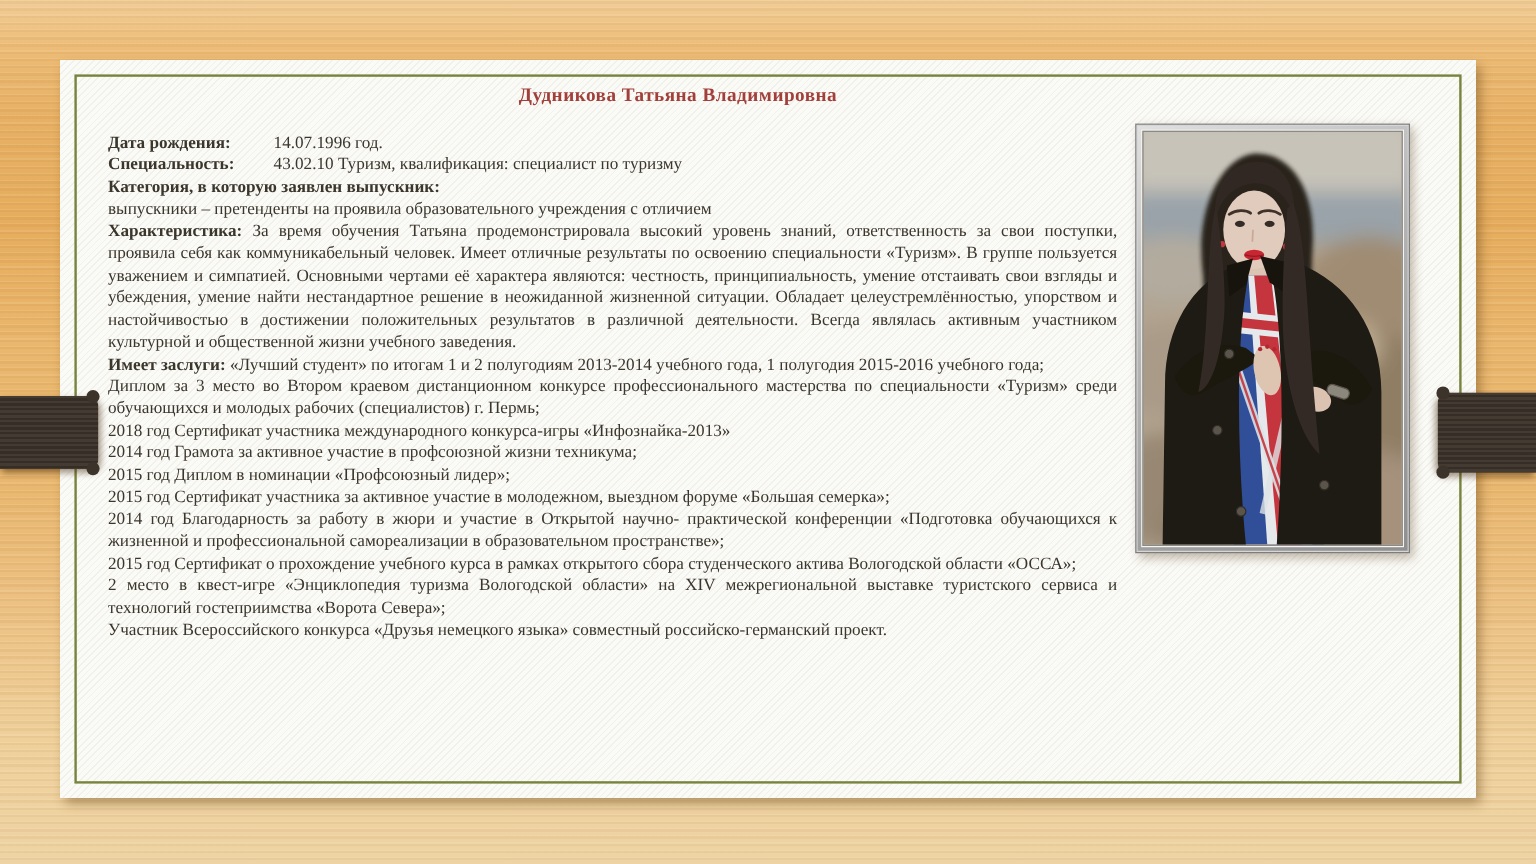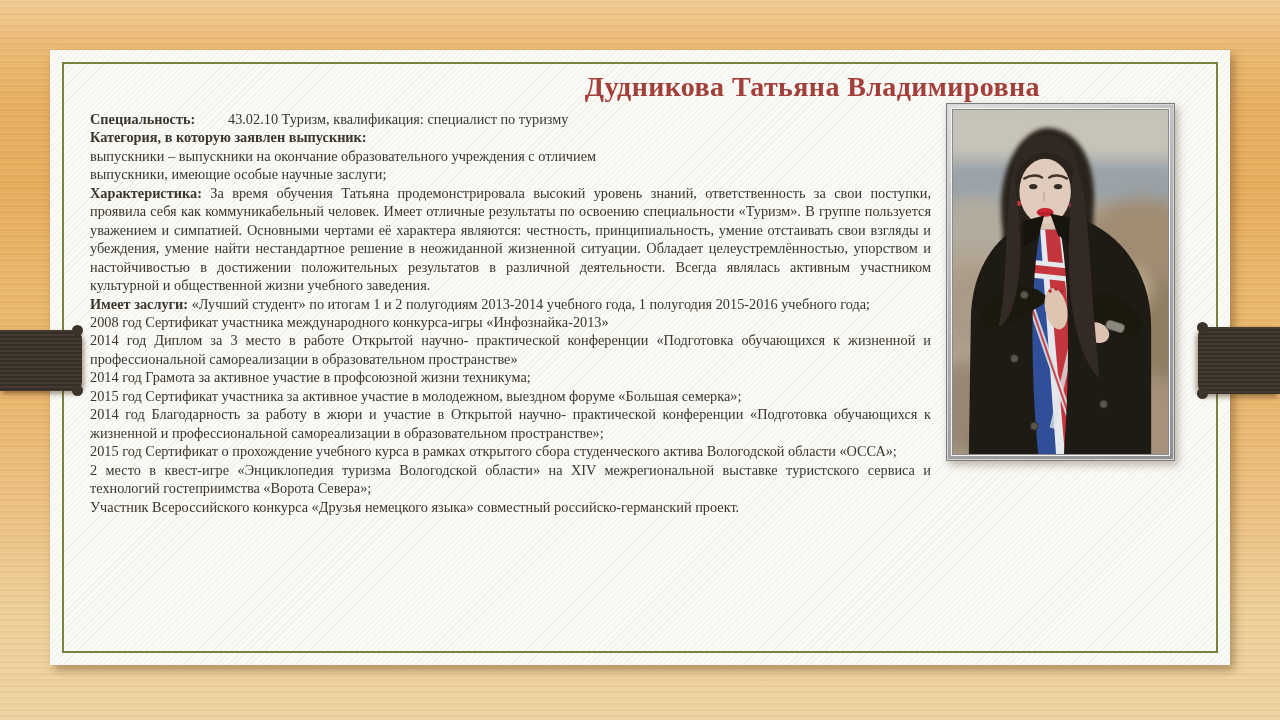--- a/index.html
+++ b/index.html
@@ -28,21 +28,21 @@
   .ribbon-left{left:0;top:330px;width:82px;height:61px;border-radius:0 9px 9px 0;}
   .ribbon-right{right:0;top:327px;width:82px;height:67px;border-radius:9px 0 0 9px;box-shadow:-2px 3px 5px rgba(60,30,0,0.45);}
   .ribbon::before,.ribbon::after{content:"";position:absolute;width:11px;height:11px;border-radius:50%;background:#3c332a;}
   .ribbon-left::before{right:-1px;top:-5px;}
   .ribbon-left::after{right:-1px;bottom:-5px;}
   .ribbon-right::before{left:-1px;top:-5px;}
   .ribbon-right::after{left:-1px;bottom:-5px;}
 
   .title{
     position:absolute;left:40px;top:21px;width:950px;
-    text-align:right;font-size:28px;font-weight:bold;letter-spacing:0.4px;
+    text-align:center;font-size:16px;font-weight:bold;letter-spacing:0.4px;
     color:#a23f3a;
   }
   .bodytext{
     position:absolute;left:40px;top:60px;width:841px;
     font-size:14.3px;line-height:18.45px;color:#3b362c;
     text-align:justify;
   }
   .bodytext p{margin:0;}
   .info-label{display:inline-block;width:138px;font-weight:bold;}
   b.runin{font-weight:bold;}
@@ -65,29 +65,30 @@
 
 <div class="ribbon ribbon-left"></div>
 <div class="ribbon ribbon-right"></div>
 
 <div class="slide">
   <div class="slide-border"></div>
 
   <div class="title">Дудникова Татьяна Владимировна</div>
 
   <div class="bodytext">
+    <p><span class="info-label">Дата рождения:</span><span>14.07.1996 год.</span></p>
     <p><span class="info-label">Специальность:</span><span>43.02.10 Туризм, квалификация: специалист по туризму</span></p>
     <p><b class="runin">Категория, в которую заявлен выпускник:</b></p>
-    <p>выпускники – выпускники на окончание образовательного учреждения с отличием</p>
-    <p>выпускники, имеющие особые научные заслуги;</p>
+    <p>выпускники – претенденты на проявила образовательного учреждения с отличием</p>
     <p><b class="runin">Характеристика:</b> <span>За время обучения Татьяна продемонстрировала высокий уровень знаний, ответственность за свои поступки, проявила себя как коммуникабельный человек. Имеет отличные результаты по освоению специальности «Туризм». В группе пользуется уважением и симпатией. Основными чертами её характера являются: честность, принципиальность, умение отстаивать свои взгляды и убеждения, умение найти нестандартное решение в неожиданной жизненной ситуации. Обладает целеустремлённостью, упорством и настойчивостью в достижении положительных результатов в различной деятельности. Всегда являлась активным участником культурной и общественной жизни учебного заведения.</span></p>
     <p><b class="runin">Имеет заслуги:</b> <span>«Лучший студент» по итогам 1 и 2 полугодиям 2013-2014 учебного года, 1 полугодия 2015-2016 учебного года;</span></p>
-    <p>2008 год Сертификат участника международного конкурса-игры «Инфознайка-2013»</p>
-    <p>2014 год Диплом за 3 место в работе Открытой научно- практической конференции «Подготовка обучающихся к жизненной и профессиональной самореализации в образовательном пространстве»</p>
+    <p>Диплом за 3 место во Втором краевом дистанционном конкурсе профессионального мастерства по специальности «Туризм» среди обучающихся и молодых рабочих (специалистов) г. Пермь;</p>
+    <p>2018 год Сертификат участника международного конкурса-игры «Инфознайка-2013»</p>
     <p>2014 год Грамота за активное участие в профсоюзной жизни техникума;</p>
+    <p>2015 год Диплом в номинации «Профсоюзный лидер»;</p>
     <p>2015 год Сертификат участника за активное участие в молодежном, выездном форуме «Большая семерка»;</p>
     <p>2014 год Благодарность за работу в жюри и участие в Открытой научно- практической конференции «Подготовка обучающихся к жизненной и профессиональной самореализации в образовательном пространстве»;</p>
     <p>2015 год Сертификат о прохождение учебного курса в рамках открытого сбора студенческого актива Вологодской области «ОССА»;</p>
     <p>2 место в квест-игре «Энциклопедия туризма Вологодской области» на XIV межрегиональной выставке туристского сервиса и технологий гостеприимства «Ворота Севера»;</p>
     <p>Участник Всероссийского конкурса «Друзья немецкого языка» совместный российско-германский проект.</p>
   </div>
 
   <div class="photo-frame">
     <div class="photo-inner">
       <svg viewBox="0 0 217 346" preserveAspectRatio="none" aria-hidden="true">

